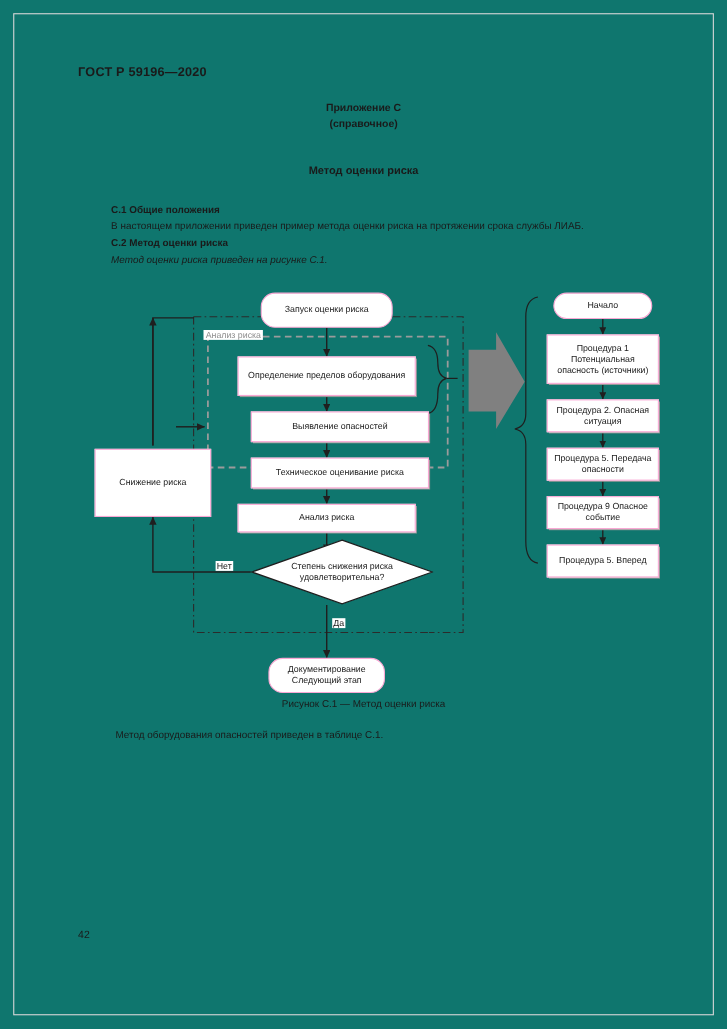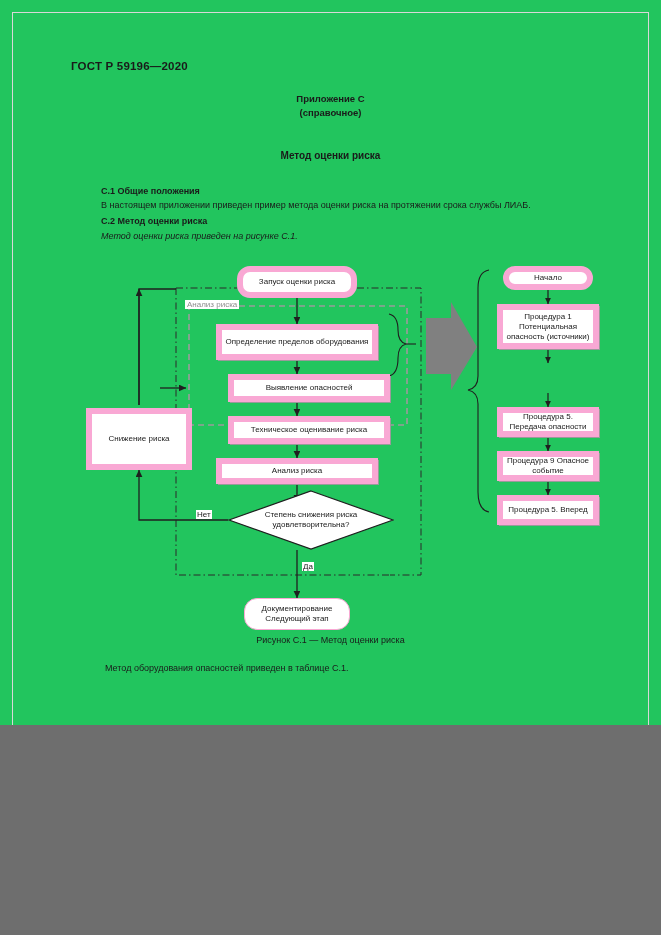--- a/index.html
+++ b/index.html
@@ -6,22 +6,22 @@
     margin: 0;
     padding: 0;
     background: #6e6e6e;
   }
   body {
     font-family: "Liberation Sans", sans-serif;
   }
   .page {
     position: relative;
     width: 661px;
-    height: 725px;
-    background: #22c55e;
+    height: 935px;
+    background: #0f766e;
     overflow: hidden;
     box-sizing: border-box;
   }
   .page-frame {
     position: absolute;
     left: 12px;
     top: 12px;
     width: 637px;
     height: 911px;
     border: 1px solid #d8d8d8;
@@ -106,21 +106,21 @@
   .diagram {
     position: absolute;
     left: 0;
     top: 262px;
     width: 661px;
     height: 365px;
   }
   .node {
     position: absolute;
     box-sizing: border-box;
-    border: 6px solid #f9a8d4;
+    border: 1px solid #f9a8d4;
     background: #ffffff;
     display: flex;
     align-items: center;
     justify-content: center;
     text-align: center;
     font-size: 8px;
     color: #1a1a1a;
     line-height: 10px;
     padding: 1px 2px;
     box-shadow: 1.5px 1.5px 0 -0.5px #9a9a9a;
@@ -273,20 +273,21 @@
     <div class="edge-label" style="left:196px; top:248px;">Нет</div>
 
     <div class="edge-label" style="left:302px; top:300px;">Да</div>
 
     <div class="node rounded" style="left:244px; top:336px; width:106px; height:32px; border-width:1.5px;">Документирование Следующий этап</div>
 
     <div class="node rounded" style="left:503px; top:4px; width:90px; height:24px;">Начало</div>
 
     <div class="node" style="left:497px; top:42px; width:102px; height:45px;">Процедура 1 Потенциальная опасность (источники)</div>
 
+    <div class="node" style="left:497px; top:101px; width:102px; height:30px;">Процедура 2. Опасная ситуация</div>
 
     <div class="node" style="left:497px; top:145px; width:102px; height:30px;">Процедура 5. Передача опасности</div>
 
     <div class="node" style="left:497px; top:189px; width:102px; height:30px;">Процедура 9 Опасное событие</div>
 
     <div class="node" style="left:497px; top:233px; width:102px; height:30px;">Процедура 5. Вперед</div>
 
   </div>
 
   <div class="fig-caption">Рисунок С.1 — Метод оценки риска</div>

